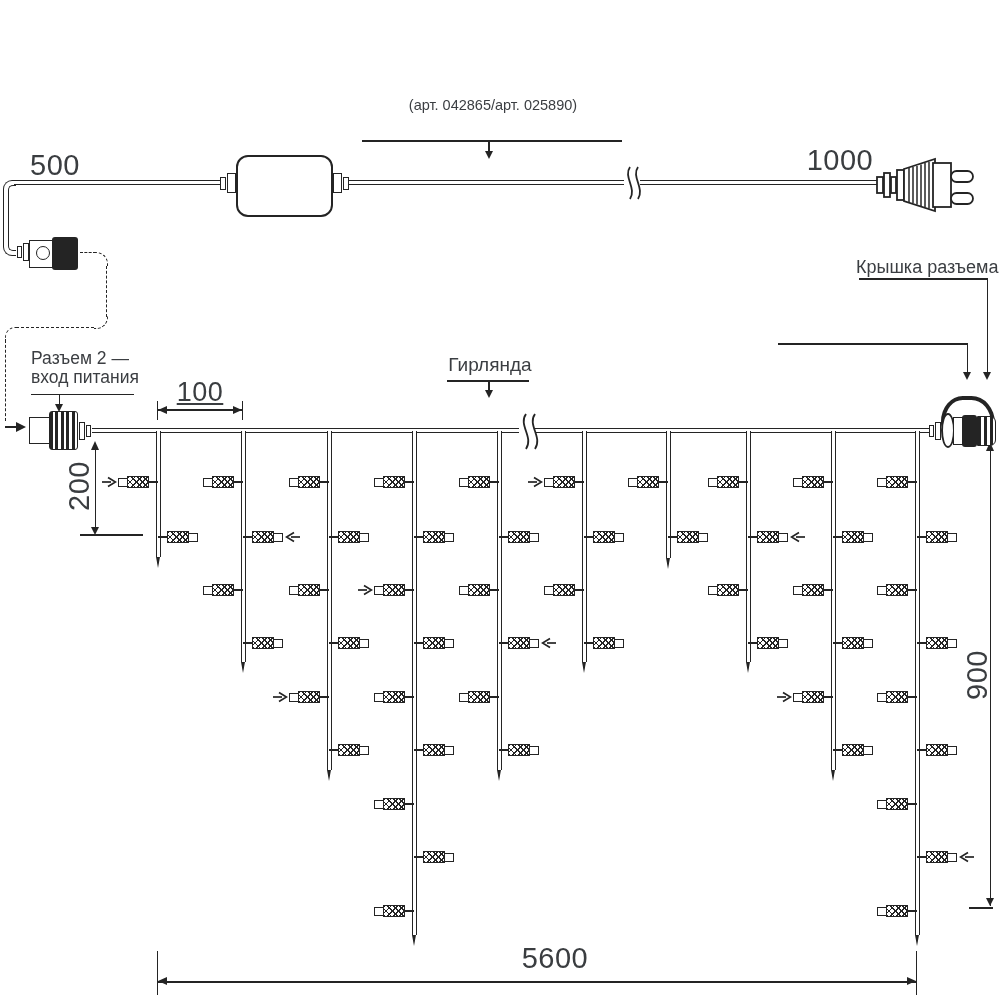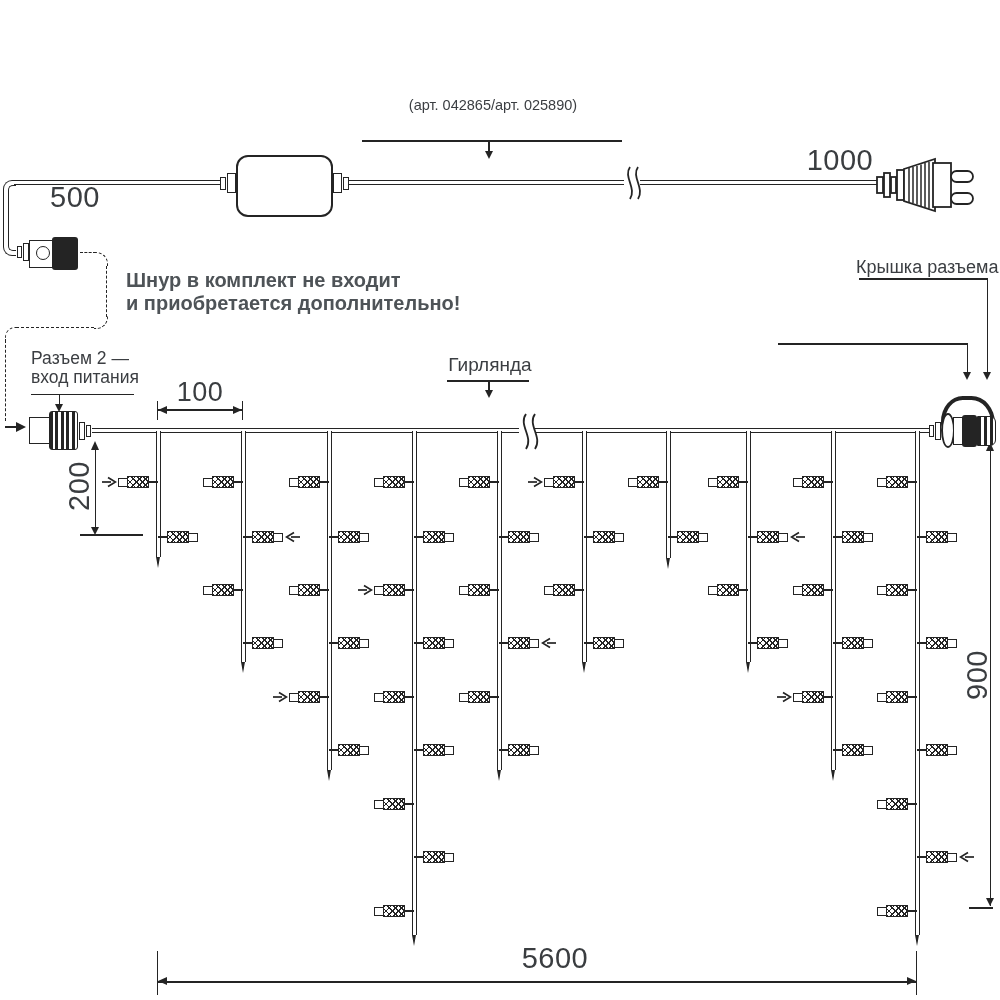--- a/index.html
+++ b/index.html
@@ -18,21 +18,21 @@
   .dash-tr{border-top:1.9px dashed #242424;border-right:1.9px dashed #242424;border-top-right-radius:12px;}
   .dash-br{border-right:1.9px dashed #242424;border-bottom:1.9px dashed #242424;border-bottom-right-radius:12px;}
   .dash-tl{border-top:1.9px dashed #242424;border-left:1.9px dashed #242424;border-top-left-radius:10px;}
   
   .tri-down{width:0;height:0;border-left:4.5px solid transparent;border-right:4.5px solid transparent;border-top:8.5px solid #242424;}
   .tri-up{width:0;height:0;border-left:4.5px solid transparent;border-right:4.5px solid transparent;border-bottom:9px solid #242424;}
   .tri-left{width:0;height:0;border-top:4.5px solid transparent;border-bottom:4.5px solid transparent;border-right:9.5px solid #242424;}
   .tri-right{width:0;height:0;border-top:4.5px solid transparent;border-bottom:4.5px solid transparent;border-left:9.5px solid #242424;}
   
   .dim-num{font-size:29px;color:#3a3d40;letter-spacing:.5px;white-space:nowrap;}
-  .dim-num.small{font-size:27px;}
+  .dim-num.small{font-size:27px;text-decoration:underline;}
   .lbl{font-size:18px;color:#3b3e42;white-space:nowrap;}
   .rot{transform:rotate(-90deg);text-align:center;}
   .center{text-align:center;}
   
   .dcac-outer{border:2.6px solid #242424;border-radius:12px;background:#fff;}
   .dcac-inner{border:1.6px solid #242424;border-radius:8px;display:flex;align-items:center;justify-content:center;
               font-size:25px;color:#2e3134;letter-spacing:.5px;}
   .clamp{background:#fff;border:1.6px solid #242424;}
   .blackcap{background:#242424;border-radius:3px;}
   .ribbed{border:1.5px solid #242424;border-radius:3px;
@@ -51,21 +51,21 @@
 </style>
 </head>
 <body>
 
 <div class="canvas">
 
   <div class="abs" style="left:3px;top:180px;width:13px;height:76px;border:1.7px solid #242424;border-right:none;border-radius:9px 0 0 9px;"></div>
   <div class="abs" style="left:7.6px;top:184.6px;width:8px;height:66.8px;border:1.7px solid #242424;border-right:none;border-radius:5px 0 0 5px;background:#fff;"></div>
   <div class="abs cord-h" style="left:14px;top:180px;width:208px;"></div>
 
-  <div class="abs dim-num" style="left:30px;top:149px;width:90px;text-align:center;margin-top:32px;">500</div>
+  <div class="abs dim-num" style="left:30px;top:149px;width:90px;">500</div>
 
   <div class="abs clamp" style="left:220px;top:177px;width:6px;height:13px;"></div>
   <div class="abs clamp" style="left:227px;top:173px;width:9px;height:20px;"></div>
   <div class="abs dcac-outer" style="left:236px;top:155px;width:97px;height:62px;"></div>
   <div class="abs clamp" style="left:333px;top:173px;width:9px;height:20px;"></div>
   <div class="abs clamp" style="left:343px;top:177px;width:6px;height:13px;"></div>
 
   <div class="abs cord-h" style="left:349px;top:180px;width:276px;"></div>
 
   <div class="abs" style="left:624px;top:177px;width:15px;height:11px;background:#fff;"></div>
@@ -117,24 +117,20 @@
   <div class="abs dash-h" style="left:80px;top:252px;width:16px;height:2px;"></div>
   <div class="abs dash-tr" style="left:94px;top:252px;width:14px;height:14px;"></div>
   <div class="abs dash-v" style="left:106.2px;top:266px;width:2px;height:51px;"></div>
   <div class="abs dash-br" style="left:94px;top:316px;width:14px;height:13px;"></div>
   <div class="abs dash-h" style="left:16px;top:327.2px;width:78px;height:2px;"></div>
   <div class="abs dash-tl" style="left:5px;top:327.2px;width:13px;height:13px;"></div>
   <div class="abs dash-v" style="left:5px;top:340px;width:2px;height:81px;"></div>
   <div class="abs" style="left:5px;top:426.2px;width:13px;height:1.8px;background:#242424;"></div>
   <div class="abs" style="left:16px;top:421.5px;width:0;height:0;border-top:5.5px solid transparent;border-bottom:5.5px solid transparent;border-left:10px solid #242424;"></div>
 
-  <div class="abs note" style="left:126px;top:269px;">
-    <div>Шнур в комплект не входит</div>
-    <div>и приобретается дополнительно!</div>
-  </div>
 
   <div class="abs lbl" style="left:31px;top:349px;font-size:17.5px;line-height:18.5px;">
     <div>Разъем 2 —</div>
     <div>вход питания</div>
   </div>
   <div class="abs" style="left:31px;top:393.5px;width:103px;height:1.5px;background:#242424;"></div>
   <div class="abs" style="left:58.5px;top:394px;width:1.6px;height:11px;background:#242424;"></div>
   <div class="abs tri-down" style="left:54.8px;top:404px;"></div>
 
   <div class="abs clamp" style="left:29px;top:417px;width:21px;height:27px;border-width:1.8px;"></div>

